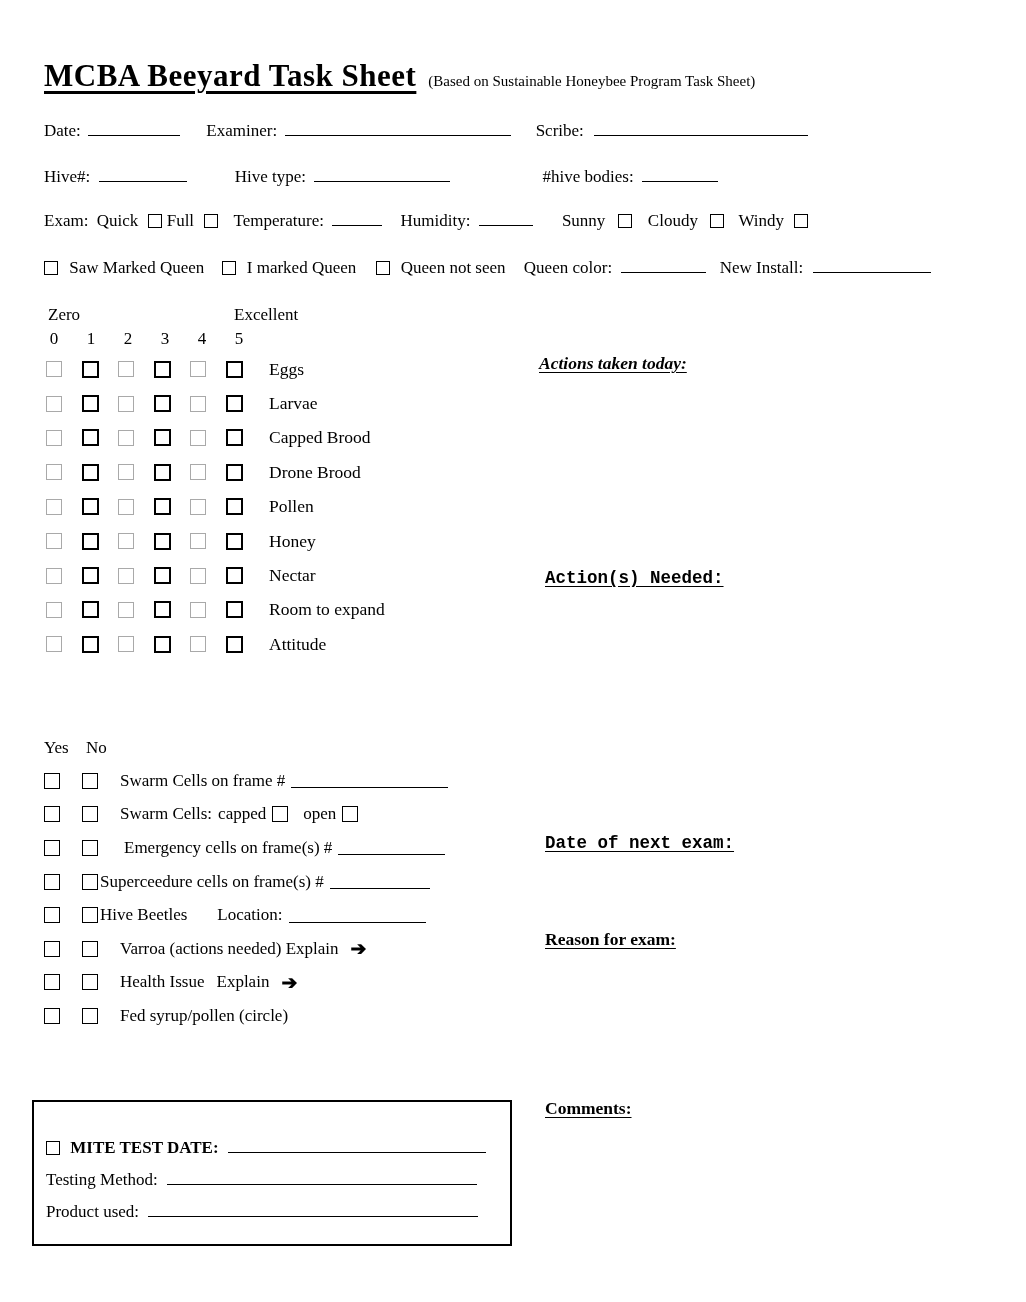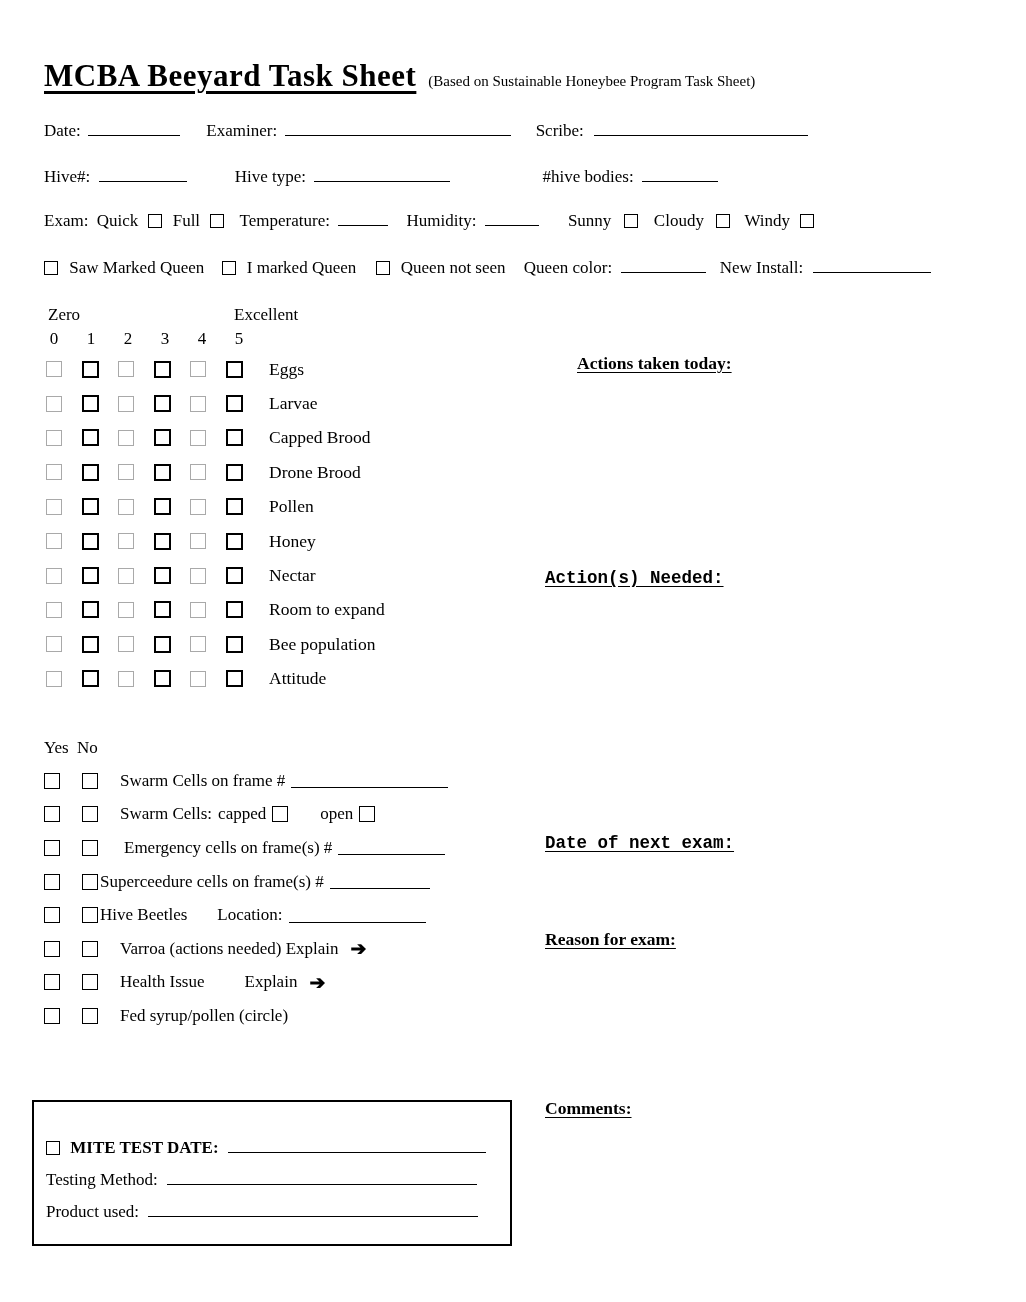--- a/index.html
+++ b/index.html
@@ -98,21 +98,21 @@
   <span style="margin-left:44px;">Hive type:</span>
   <span class="line" style="width:136px; margin-left:4px;"></span>
   <span style="margin-left:88px;">#hive bodies:</span>
   <span class="line" style="width:76px; margin-left:4px;"></span>
 </div>
 
 <div class="abs row t" style="left:44px; top:211px;">
   <span>Exam:</span>
   <span style="margin-left:4px;">Quick</span>
   <span class="cb cb-plain" style="margin-left:6px;"></span>
-  <span style="margin-left:6px;">Full</span>
+  <span style="">Full</span>
   <span class="cb cb-plain" style="margin-left:6px;"></span>
   <span style="margin-left:11px;">Temperature:</span>
   <span class="line" style="width:50px; margin-left:4px;"></span>
   <span style="margin-left:14px;">Humidity:</span>
   <span class="line" style="width:54px; margin-left:4px;"></span>
   <span style="margin-left:25px;">Sunny</span>
   <span class="cb cb-plain" style="margin-left:8px;"></span>
   <span style="margin-left:12px;">Cloudy</span>
   <span class="cb cb-plain" style="margin-left:8px;"></span>
   <span style="margin-left:10px;">Windy</span>
@@ -213,60 +213,51 @@
         <span class="cb cb-dark"></span>
       <span class="grid-label">Room to expand</span>
     </div>
     <div class="grid-row">
       <span class="cb cb-light"></span>
         <span class="cb cb-dark"></span>
         <span class="cb cb-light"></span>
         <span class="cb cb-dark"></span>
         <span class="cb cb-light"></span>
         <span class="cb cb-dark"></span>
-      <span class="grid-label">Bee population</span>
-    </div>
-    <div class="grid-row">
-      <span class="cb cb-light"></span>
-        <span class="cb cb-dark"></span>
-        <span class="cb cb-light"></span>
-        <span class="cb cb-dark"></span>
-        <span class="cb cb-light"></span>
-        <span class="cb cb-dark"></span>
       <span class="grid-label">Attitude</span>
     </div>
   </div>
 </div>
 
-<div class="abs rh" style="left:577px; top:353px;">Actions taken today:</div>
+<div class="abs rh" style="left:539px; top:353px;font-style:italic;">Actions taken today:</div>
 <div class="abs rh" style="left:545px; top:568px;font-family:Liberation Mono, monospace;">Action(s) Needed:</div>
 <div class="abs rh" style="left:545px; top:833px;font-family:Liberation Mono, monospace;">Date of next exam:</div>
 <div class="abs rh" style="left:545px; top:929px;">Reason for exam:</div>
 <div class="abs rh" style="left:545px; top:1098px;">Comments:</div>
 
 <div class="abs" style="left:44px; top:738px;">
   <div class="yn-head" style="height:26px;">
     <span>Yes</span>
-    <span style="margin-left:4px;">No</span>
+    <span style="margin-left:13px;">No</span>
   </div>
 
   <div class="yn-row">
     <span class="cb cb-yn"></span>
     <span class="cb cb-yn"></span>
     <span class="yn-text">Swarm Cells on frame #</span>
     <span class="line" style="width:157px;"></span>
   </div>
 
   <div class="yn-row">
     <span class="cb cb-yn"></span>
     <span class="cb cb-yn"></span>
     <span class="yn-text">Swarm Cells:</span>
     <span class="yn-text">capped</span>
     <span class="cb cb-yn" style="margin-right:0;"></span>
-    <span class="yn-text" style="margin-left:32px;text-align:right;">open</span>
+    <span class="yn-text" style="margin-left:15px;text-align:right;">open</span>
     <span class="cb cb-yn" style="margin-right:0;"></span>
   </div>
 
   <div class="yn-row">
     <span class="cb cb-yn"></span>
     <span class="cb cb-yn" style="margin-right:26px;"></span>
     <span class="yn-text">Emergency cells on frame(s) #</span>
     <span class="line" style="width:107px;"></span>
   </div>
 
@@ -288,21 +279,21 @@
   <div class="yn-row">
     <span class="cb cb-yn"></span>
     <span class="cb cb-yn"></span>
     <span class="yn-text">Varroa (actions needed) Explain</span>
     <span class="arrow">➔</span>
   </div>
 
   <div class="yn-row">
     <span class="cb cb-yn"></span>
     <span class="cb cb-yn"></span>
-    <span class="yn-text" style="margin-right:40px;">Health Issue</span>
+    <span class="yn-text" style="margin-right:12px;">Health Issue</span>
     <span class="yn-text">Explain</span>
     <span class="arrow">➔</span>
   </div>
 
   <div class="yn-row">
     <span class="cb cb-yn"></span>
     <span class="cb cb-yn"></span>
     <span class="yn-text">Fed syrup/pollen (circle)</span>
   </div>
 </div>

